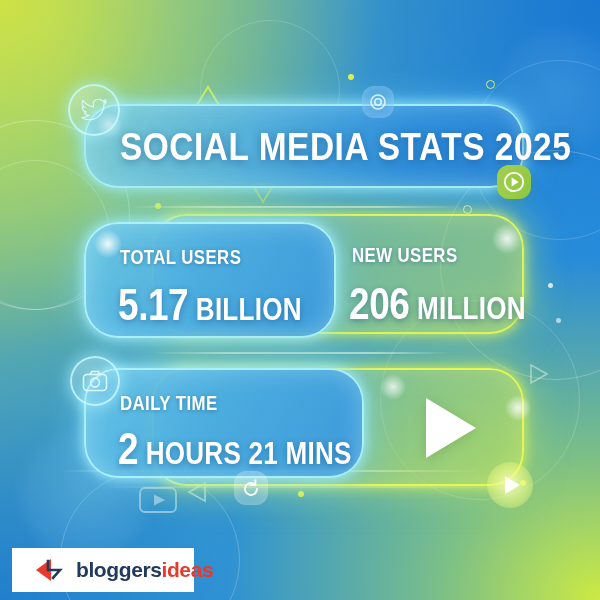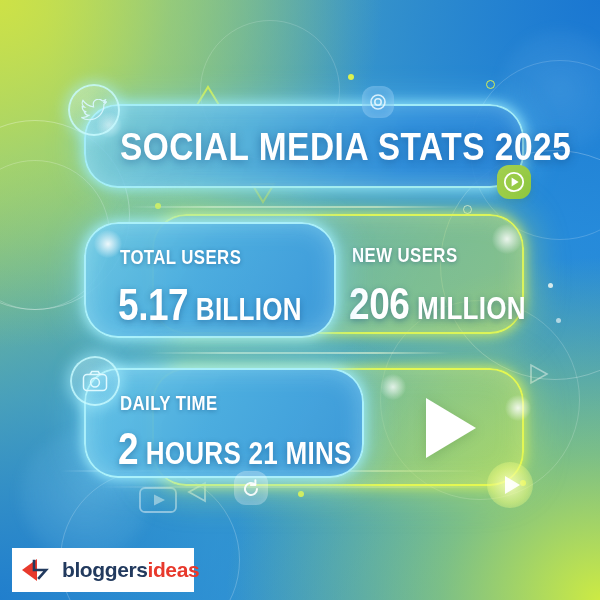--- a/index.html
+++ b/index.html
@@ -183,21 +183,21 @@
   }
 
   
   #logo-box {
     position:absolute;
     left:12px; bottom:8px;
     width:182px; height:44px;
     background:#ffffff;
     display:flex;
     align-items:center;
-    padding-left:8px;
+    padding-left:22px;
     gap:8px;
   }
   #logo-word {
     font-size:21px;
     font-weight:700;
     letter-spacing:-0.4px;
     white-space:nowrap;
   }
   #logo-word .p1 { color:#223a5e; }
   #logo-word .p2 { color:#e8392c; }

